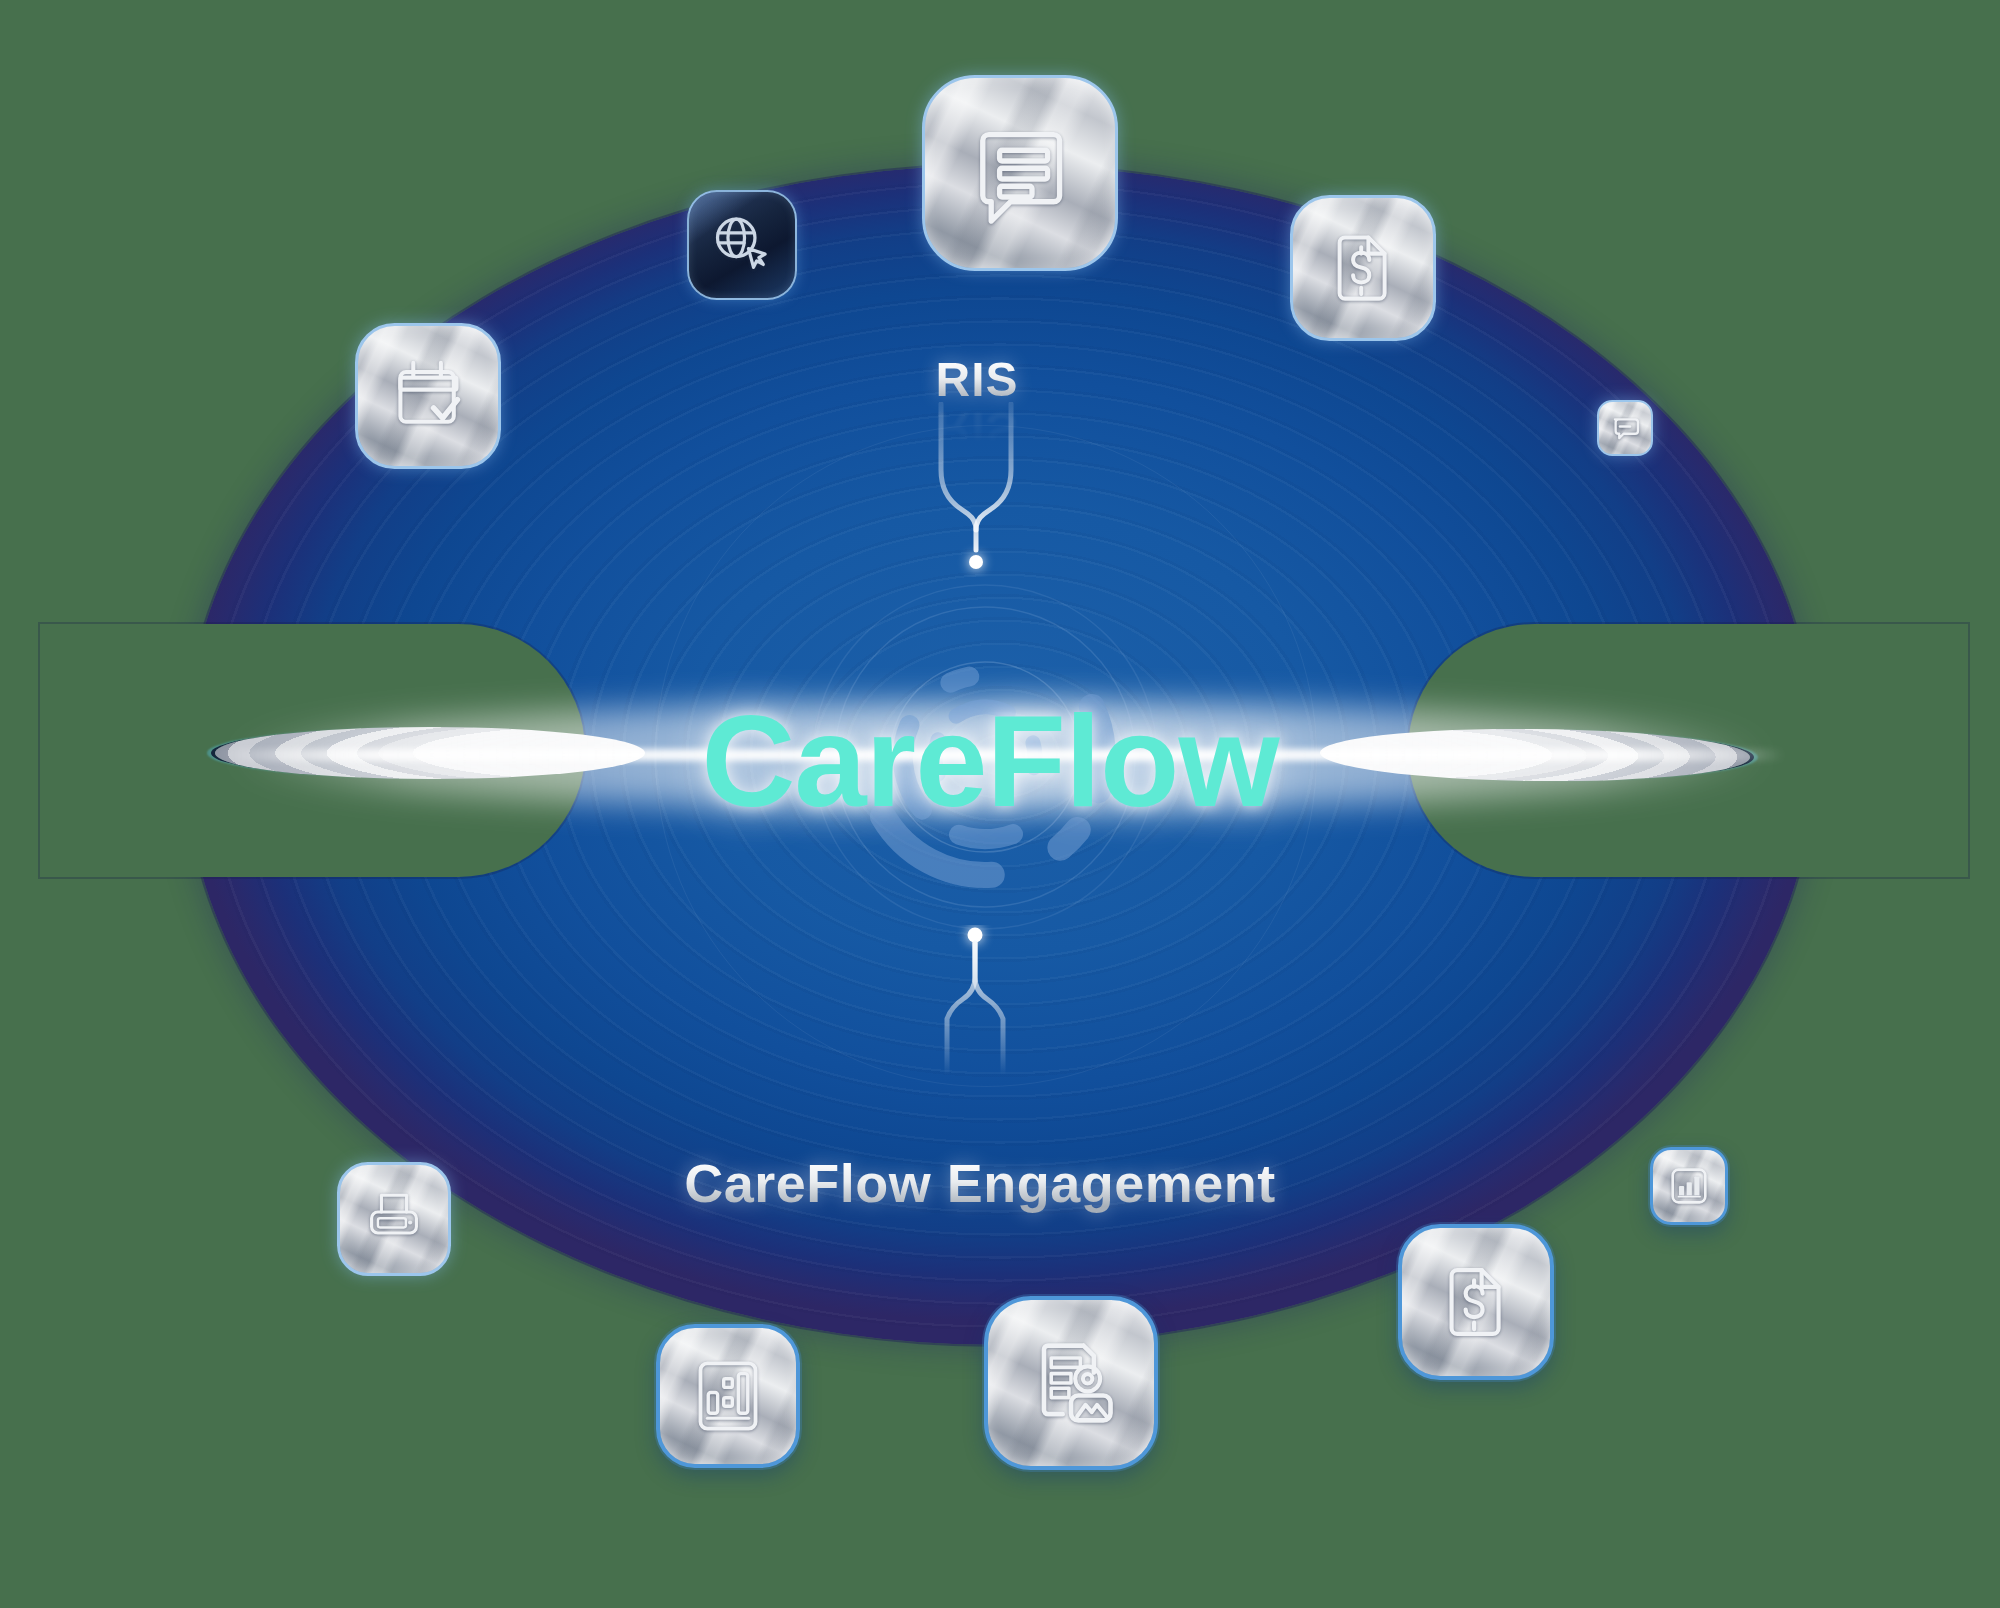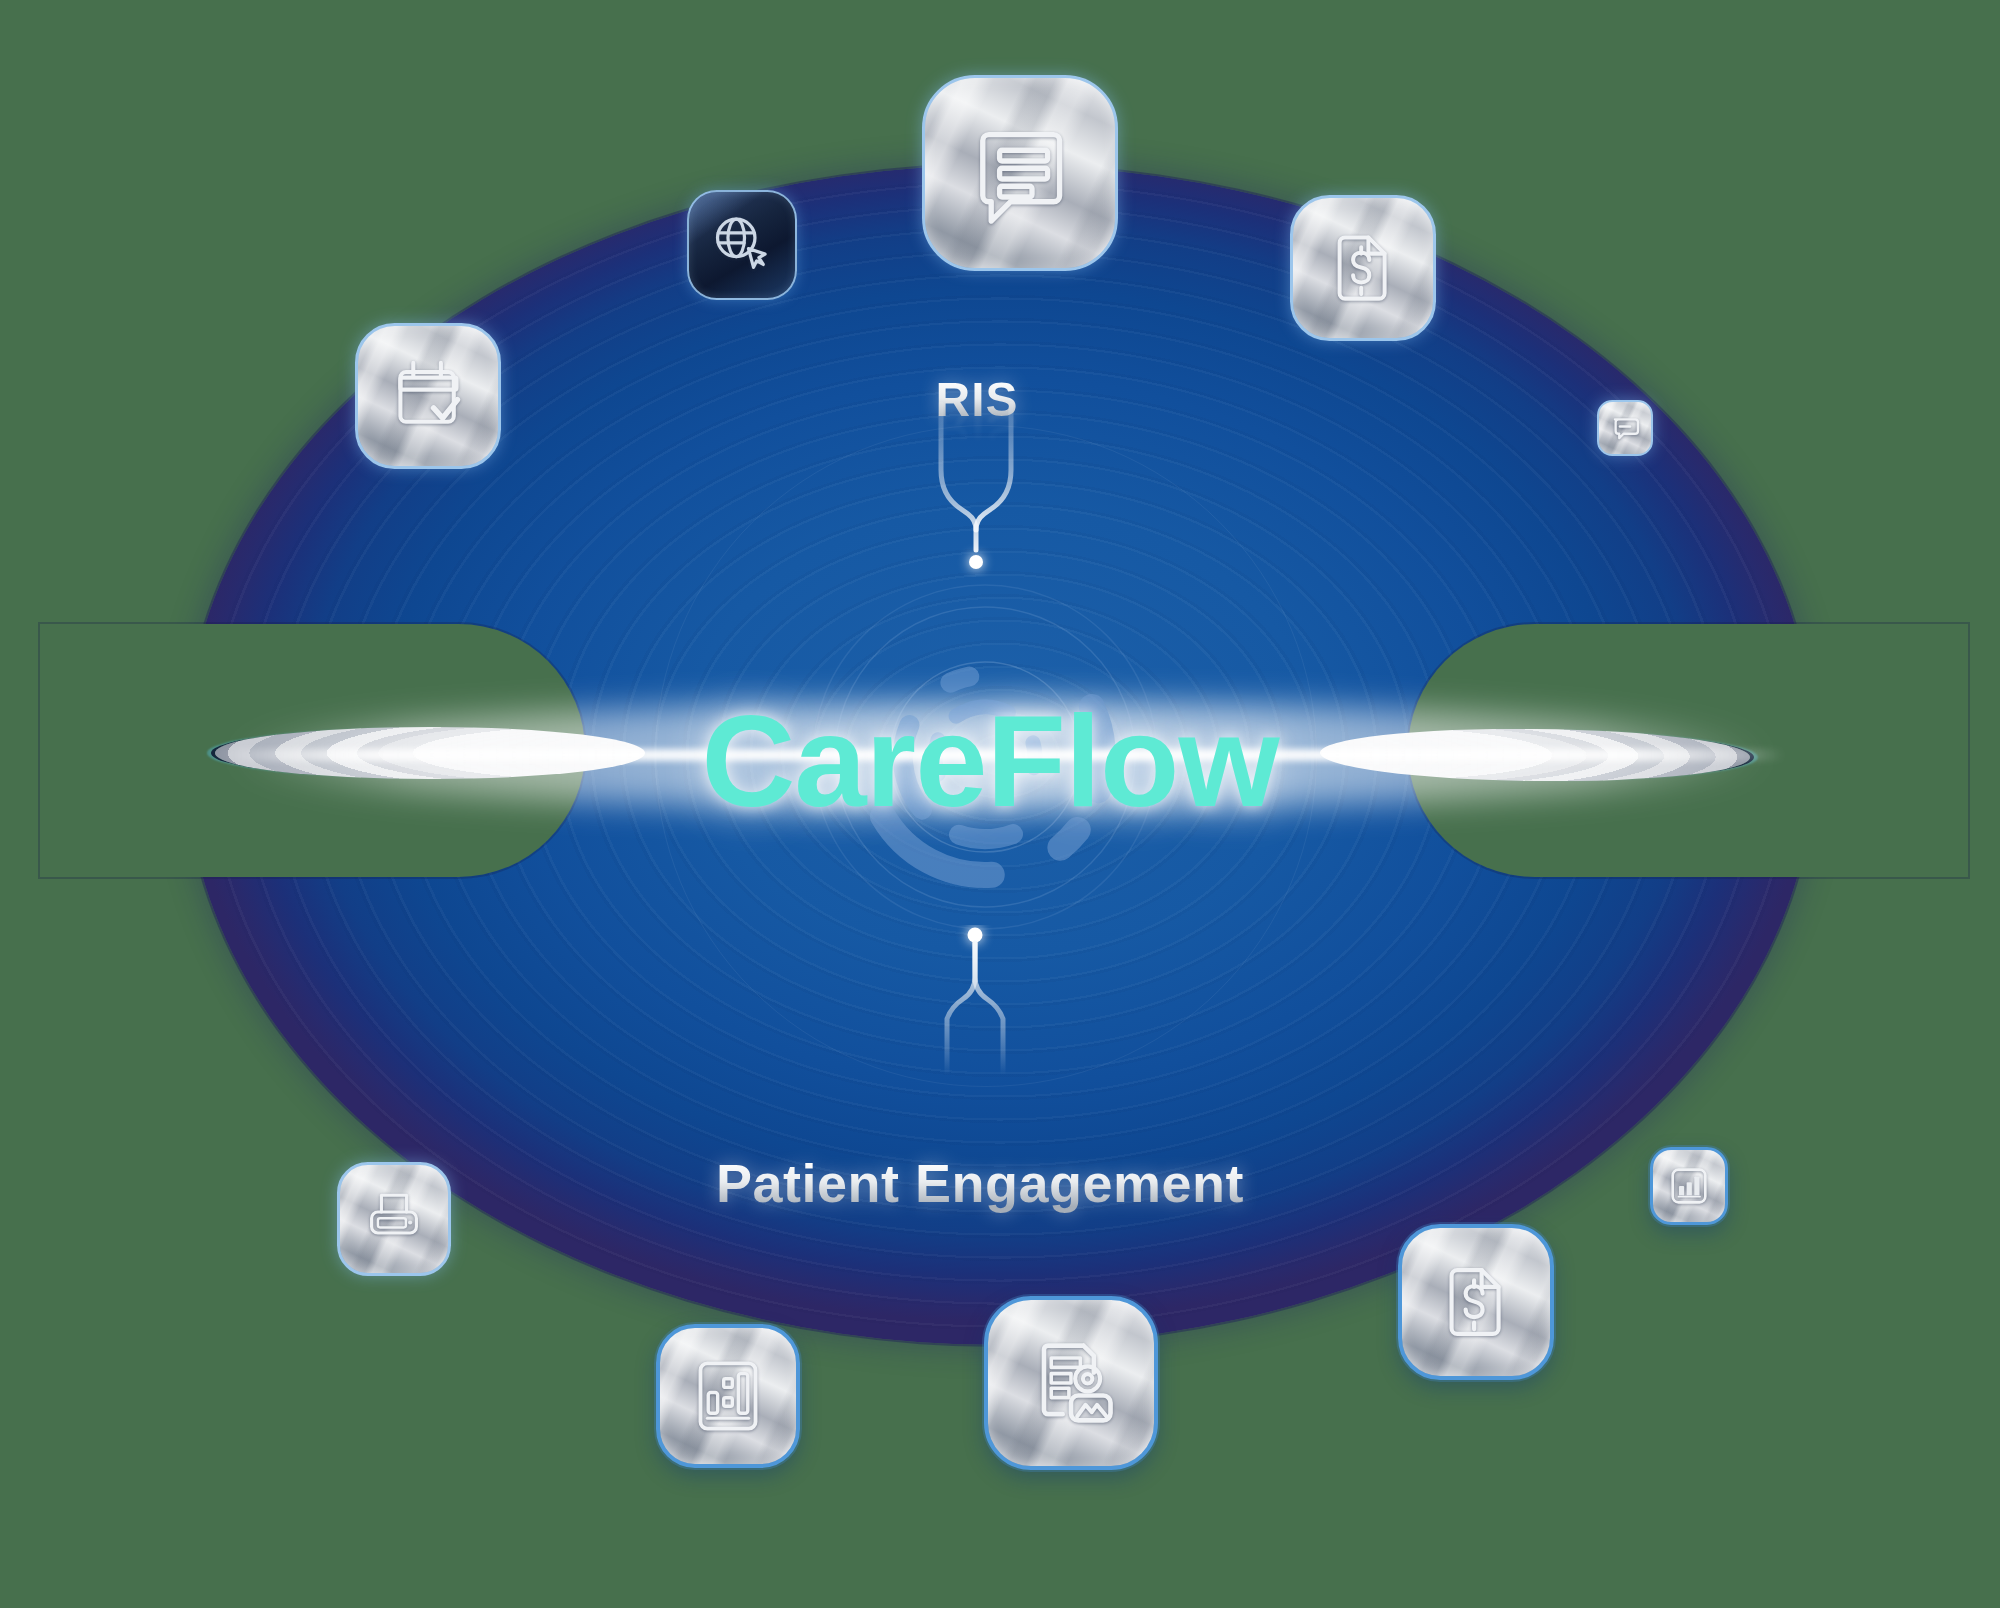--- a/index.html
+++ b/index.html
@@ -47,21 +47,21 @@
   .swirl{position:absolute;left:785px;top:557px;width:400px;height:400px;}
 
   
   .title{position:absolute;left:440px;top:696px;width:1100px;text-align:center;
       font-size:130px;font-weight:bold;line-height:1;color:#5eead4;letter-spacing:-1px;
       text-shadow:0 0 16px rgba(255,255,255,.85), 0 0 46px rgba(255,255,255,.55);}
   .silver-label{position:absolute;text-align:center;font-weight:bold;
       background:linear-gradient(180deg,#ffffff 12%,#e9ecef 48%,#a6aeb8 88%);
       -webkit-background-clip:text;background-clip:text;color:transparent;
       filter:drop-shadow(0 0 9px rgba(255,255,255,.38));}
-  .label-ris{left:777px;top:352px;width:400px;font-size:48px;letter-spacing:1px;margin-top:20px;}
+  .label-ris{left:777px;top:352px;width:400px;font-size:48px;letter-spacing:1px;}
   .label-ris-reflection{left:777px;top:402px;width:400px;font-size:48px;letter-spacing:1px;
       transform:scaleY(-1);opacity:.14;filter:blur(1.5px);
       -webkit-mask-image:linear-gradient(to top,rgba(0,0,0,.7),transparent 75%);
       mask-image:linear-gradient(to top,rgba(0,0,0,.7),transparent 75%);}
   .label-pe{left:480px;top:1152px;width:1000px;font-size:54px;letter-spacing:.5px;}
 
   .connector{position:absolute;}
 
   
   .tile{position:absolute;border-radius:27%;
@@ -138,21 +138,21 @@
         <stop offset=".55" stop-color="#dfe7ef" stop-opacity=".5"></stop>
         <stop offset="1" stop-color="#ffffff" stop-opacity="0"></stop>
       </linearGradient>
     </defs>
     <circle cx="60" cy="10" r="7.5" fill="#ffffff" style="filter:drop-shadow(0 0 6px #fff)"></circle>
     <g fill="none" stroke="url(#fadeOut)" stroke-width="5" stroke-linecap="round">
       <path d="M60 18 V52 Q60 66 48 74 Q36 82 32 94 V150"></path>
       <path d="M60 18 V52 Q60 66 72 74 Q84 82 88 94 V150"></path>
     </g>
   </svg>
-  <div class="silver-label label-pe">Patient Engagement</div>
+  <div class="silver-label label-pe">CareFlow Engagement</div>
 
   <div class="tile" style="left:922px;top:75px;width:190px;height:190px;">
     <svg width="120" height="120" viewBox="0 0 100 100">
       <path class="g" d="M24 18 h54 a5 5 0 0 1 5 5 v46 a5 5 0 0 1 -5 5 H42 L26 90 V74 h-2 a5 5 0 0 1 -5 -5 V23 a5 5 0 0 1 5 -5 z"></path>
       <rect class="g" x="33" y="31" width="40" height="9" rx="2"></rect>
       <rect class="g" x="33" y="46" width="40" height="9" rx="2"></rect>
       <rect class="g" x="33" y="61" width="27" height="9" rx="2"></rect>
     </svg>
   </div>
 

